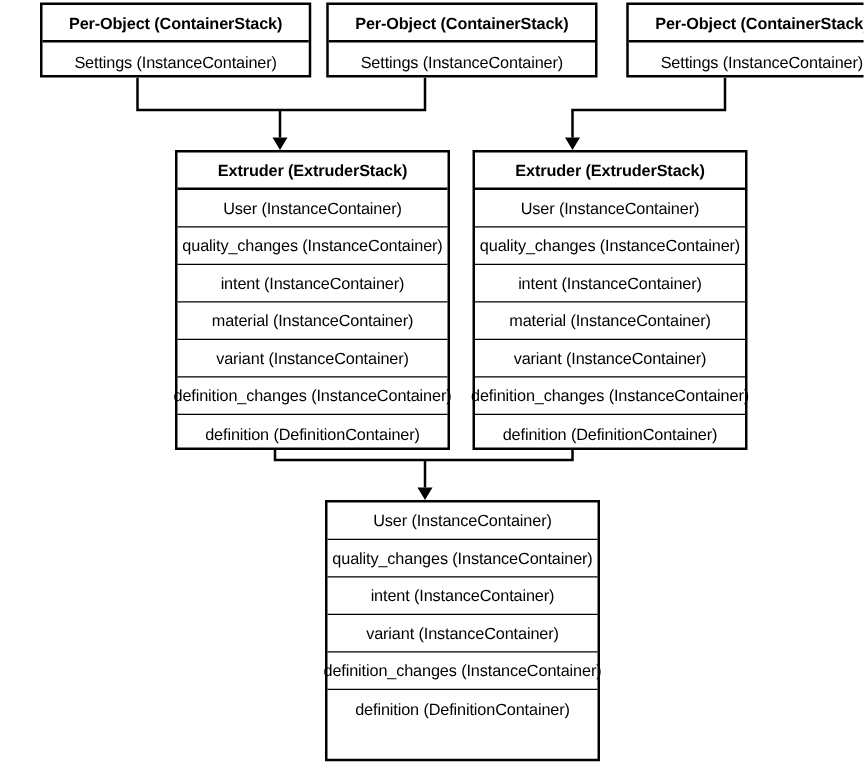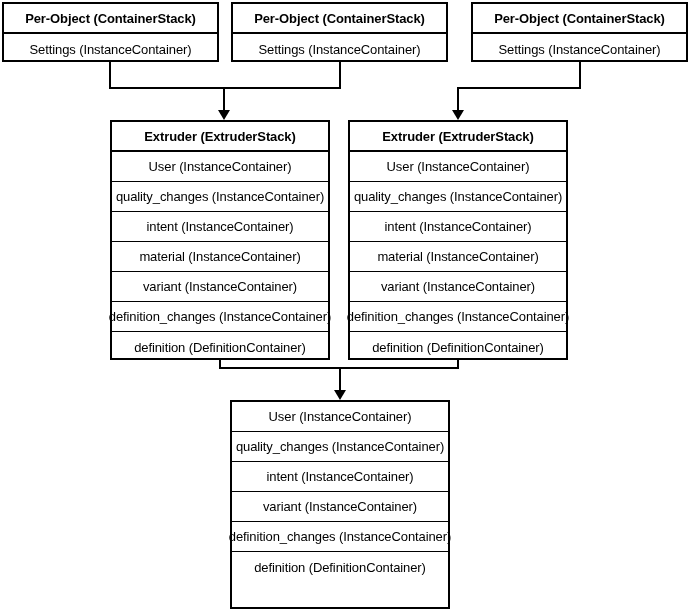--- a/index.html
+++ b/index.html
@@ -15,20 +15,21 @@
     font-family: "Liberation Sans", sans-serif;
     overflow: hidden;
   }
   .node {
     position: absolute;
     box-sizing: border-box;
     border: 2px solid #000000;
     background: #ffffff;
     display: flex;
     flex-direction: column;
+    margin-left: 30px;
   }
   .node-row {
     box-sizing: border-box;
     flex: 0 0 auto;
     height: 30px;
     display: flex;
     align-items: center;
     justify-content: center;
     font-size: 13px;
     color: #000000;

